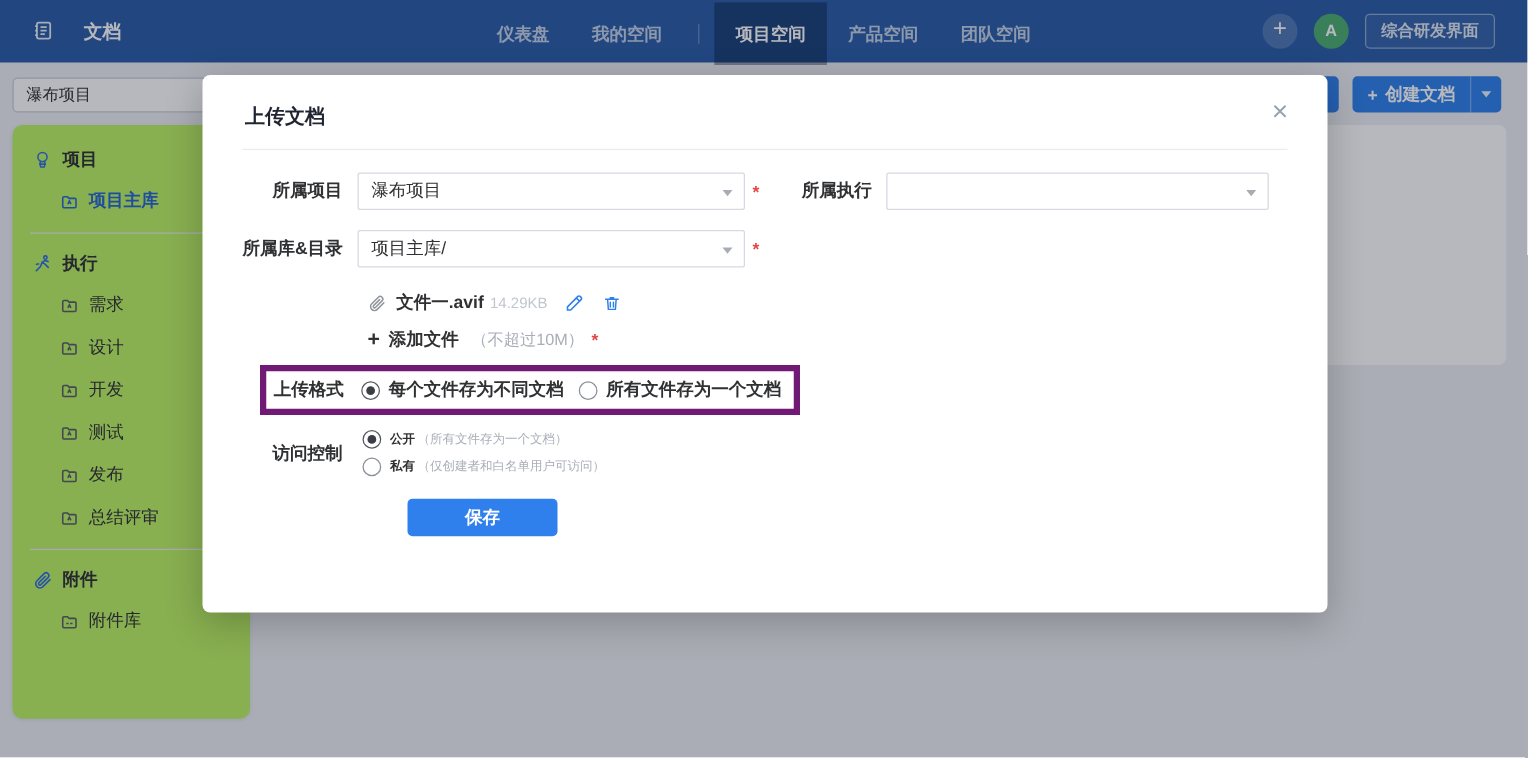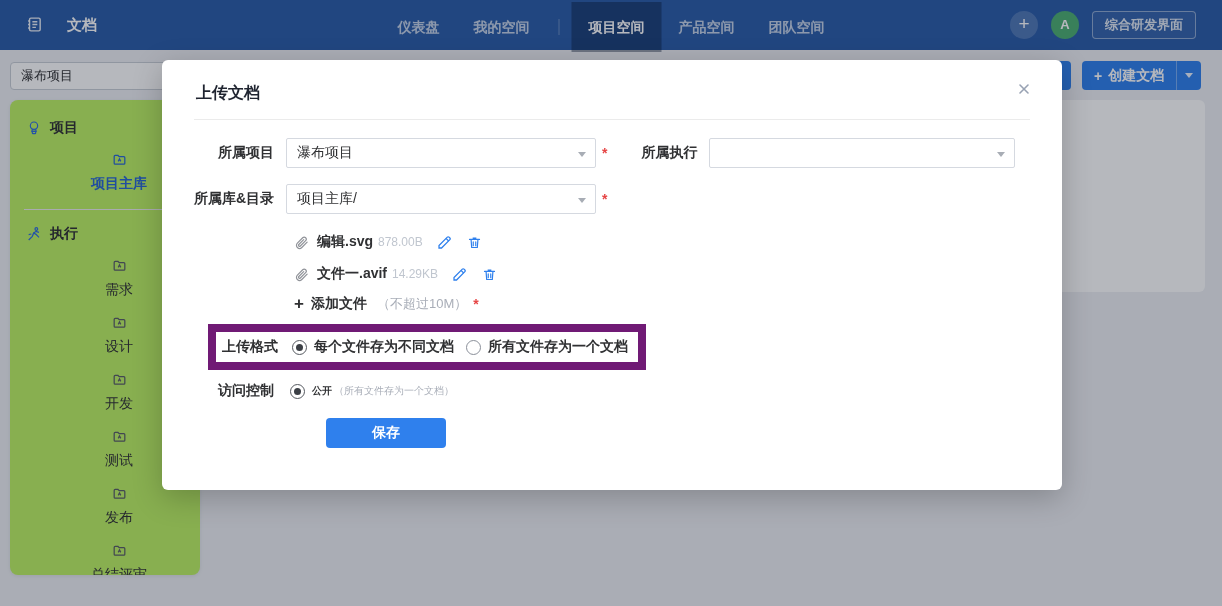--- a/index.html
+++ b/index.html
@@ -55,21 +55,21 @@
     background:#bef264; border-radius:8px; box-shadow:0 1px 4px rgba(0,0,0,.08);
     padding:12px 0; overflow:hidden;
   }
   .section-header {
     display:flex; align-items:center; gap:8px; padding:7px 16px;
     font-size:14px; font-weight:bold; color:#303133;
   }
   .section-header svg { color:#2f6fe0; }
   .side-item {
     display:flex; align-items:center; gap:8px; padding:8px 10px 8px 38px;
-    font-size:14px; color:#303133; cursor:pointer;flex-direction:column;
+    font-size:14px; color:#303133; cursor:pointer;
   }
   .side-item svg { color:#5a5e66; }
   .side-item.active { color:#2968d4; font-weight:bold; }
   .side-item.active svg { color:#2968d4; }
   .side-divider { height:1px; background:#ececec; margin:8px 14px; }
 
   
   .content-card {
     position:absolute; left:210px; top:100px; width:995px; height:192px;
     background:#fff; border-radius:6px;
@@ -132,21 +132,21 @@
   .file-name { color:#303133; font-weight:bold; }
   .file-size { color:#c0c6cf; font-size:12px; margin-left:5px; }
   .file-act { margin-left:14px; color:#2f80ed; cursor:pointer; }
 
   .add-row { display:flex; align-items:center; margin:2px 0 0 100px; font-size:14px; }
   .add-plus { font-size:17px; font-weight:bold; color:#303133; margin-right:7px; cursor:pointer; }
   .add-label { font-weight:bold; color:#303133; cursor:pointer; }
   .add-hint { color:#a9aeb8; font-size:13px; margin-left:10px; }
 
   .red-box {
-    display:inline-flex; align-items:center; border:8px solid #701a75;
+    display:inline-flex; align-items:center; border:5px solid #701a75;
     margin:10px 0 0 14px; padding:6px 10px 6px 6px;
   }
   .radio-opt { display:flex; align-items:center; margin-left:12px; font-size:14px; cursor:pointer; }
   .radio-opt .opt-label { font-weight:bold; color:#303133; margin-left:7px; }
   .radio {
     width:15px; height:15px; border-radius:50%; border:1px solid #8a8f99;
     position:relative; flex:none; background:#fff;
   }
   .radio.checked { border-color:#55595f; }
   .radio.checked::after {
@@ -347,40 +347,20 @@
     <div class="form-row">
       <span class="f-label">所属库&amp;目录</span>
       <div class="select w310">
         <span>项目主库/</span>
         <span class="caret"></span>
       </div>
       <span class="req">*</span>
     </div>
 
     <div class="files">
-      <div class="file-row">
-        <span class="clip">
-          <svg width="15" height="15" viewBox="0 0 24 24" fill="none" stroke="currentColor" stroke-width="1.9" stroke-linecap="round">
-              <path d="M21 11.5 12.5 20a5 5 0 0 1-7.1-7.1L13.9 4.4a3.3 3.3 0 0 1 4.7 4.7l-8.5 8.5a1.7 1.7 0 0 1-2.4-2.4L15.5 7.5"></path>
-            </svg>
-        </span>
-        <span class="file-name">编辑.svg</span>
-        <span class="file-size">878.00B</span>
-        <span class="file-act">
-          <svg width="16" height="16" viewBox="0 0 24 24" fill="none" stroke="currentColor" stroke-width="1.9">
-              <path d="M3 17.2V21h3.8L19.3 8.5a1.8 1.8 0 0 0 0-2.6l-1.2-1.2a1.8 1.8 0 0 0-2.6 0L3 17.2z"></path>
-              <path d="M13.5 6.5l4 4"></path>
-            </svg>
-        </span>
-        <span class="file-act">
-          <svg width="15" height="15" viewBox="0 0 24 24" fill="none" stroke="currentColor" stroke-width="1.9" stroke-linecap="round">
-              <path d="M4 7h16M10 7V5h4v2M6.5 7l1 13h9l1-13M10 11v6M14 11v6"></path>
-            </svg>
-        </span>
-      </div>
       <div class="file-row">
         <span class="clip">
           <svg width="15" height="15" viewBox="0 0 24 24" fill="none" stroke="currentColor" stroke-width="1.9" stroke-linecap="round">
               <path d="M21 11.5 12.5 20a5 5 0 0 1-7.1-7.1L13.9 4.4a3.3 3.3 0 0 1 4.7 4.7l-8.5 8.5a1.7 1.7 0 0 1-2.4-2.4L15.5 7.5"></path>
             </svg>
         </span>
         <span class="file-name">文件一.avif</span>
         <span class="file-size">14.29KB</span>
         <span class="file-act">
           <svg width="16" height="16" viewBox="0 0 24 24" fill="none" stroke="currentColor" stroke-width="1.9">
@@ -416,18 +396,23 @@
     </div>
 
     <div class="access-block">
       <span class="f-label">访问控制</span>
       <div class="access-opts">
         <span class="access-opt">
           <span class="radio checked"></span>
           <span class="opt-name">公开</span>
           <span class="opt-desc">（所有文件存为一个文档）</span>
         </span>
+        <span class="access-opt">
+          <span class="radio"></span>
+          <span class="opt-name">私有</span>
+          <span class="opt-desc">（仅创建者和白名单用户可访问）</span>
+        </span>
       </div>
     </div>
 
     <button class="save-btn">保存</button>
   </div>
 </div>
 
 </body></html>

